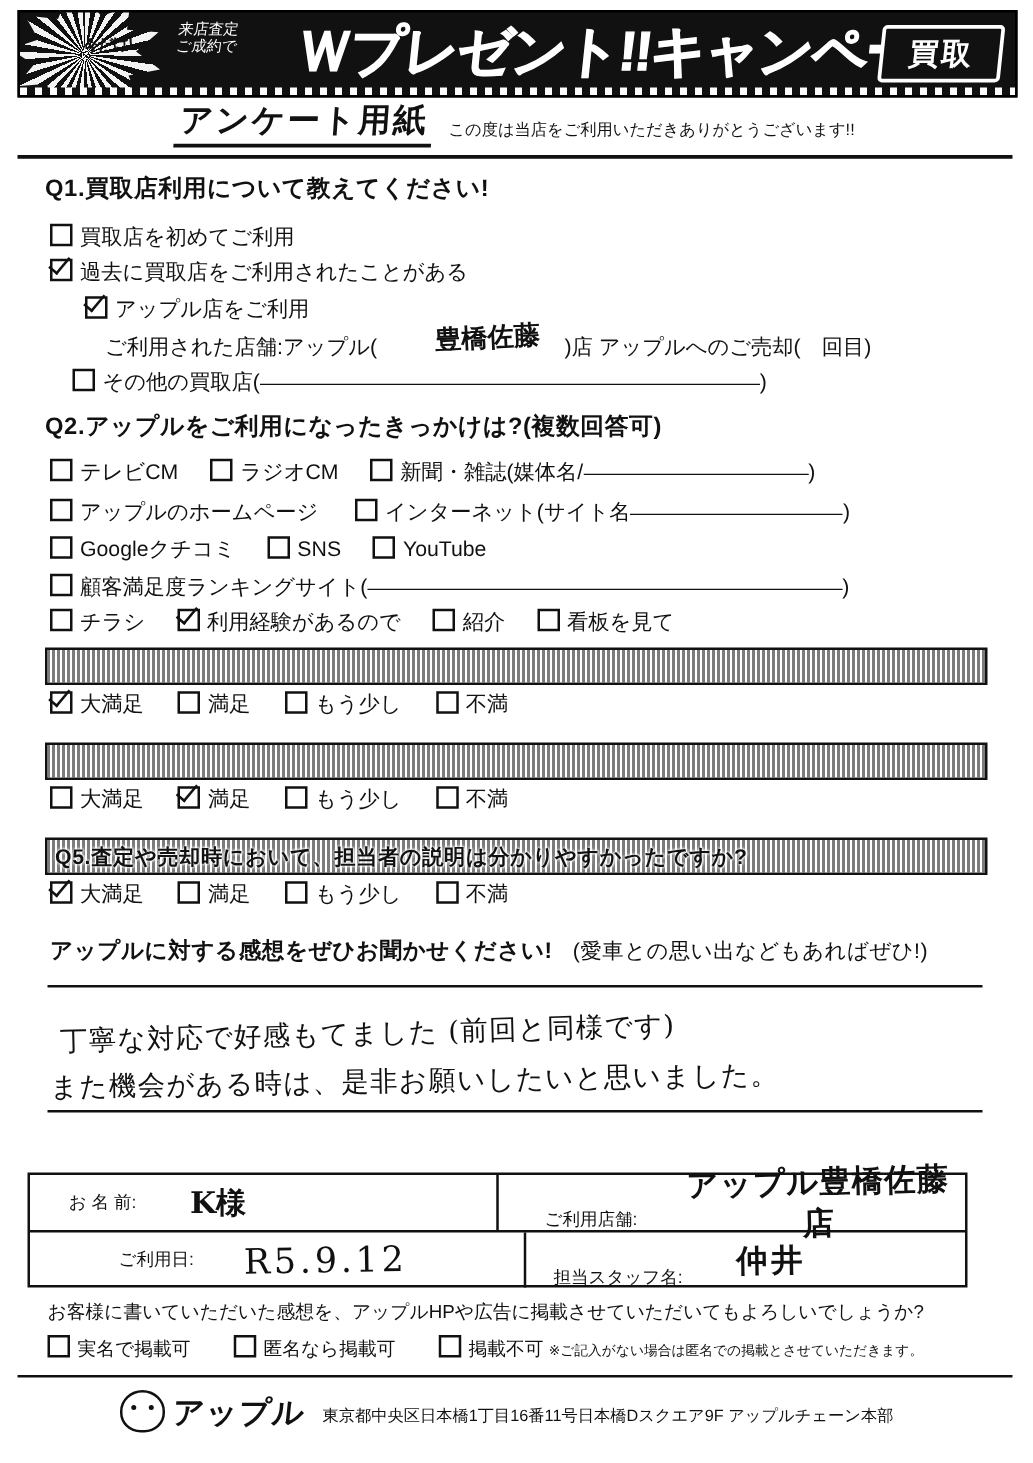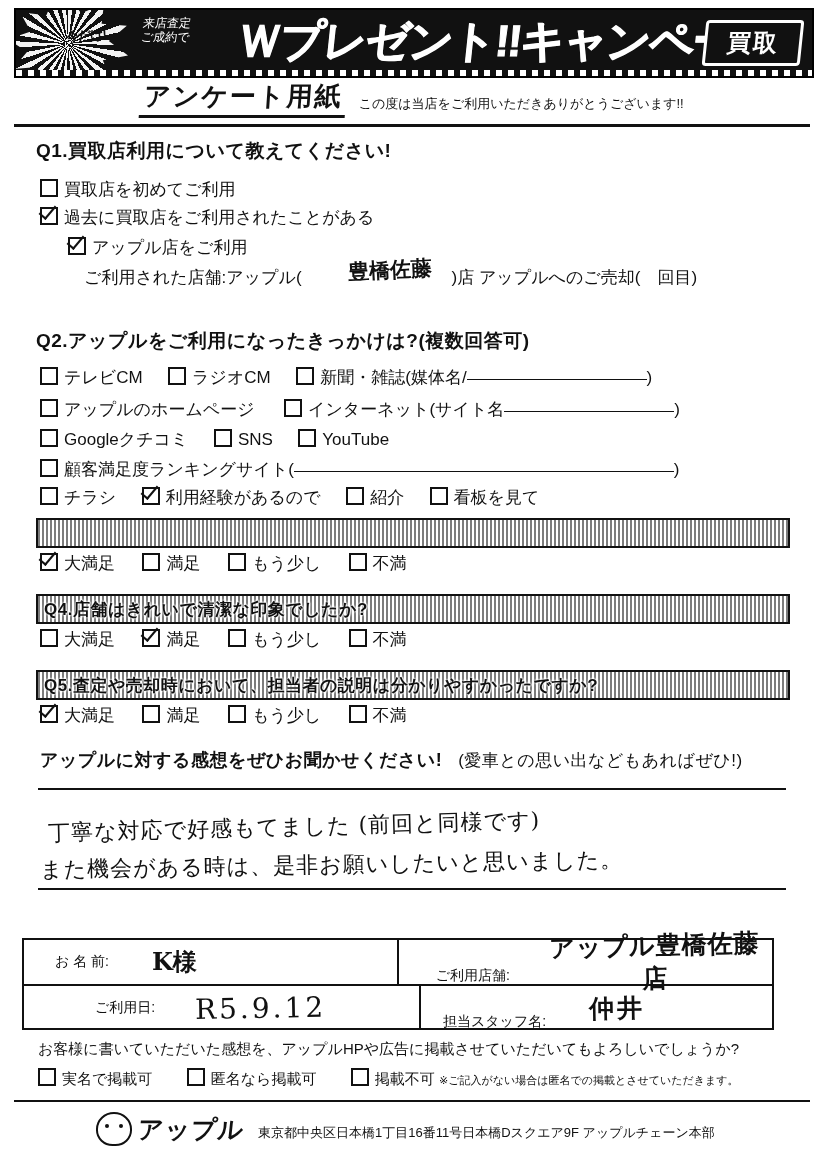--- a/index.html
+++ b/index.html
@@ -176,20 +176,23 @@
   </div>
   <div class="line" style="left:68px;top:236px">
     <span class="cb checked"></span><span>アップル店をご利用</span>
   </div>
 
   <div class="line" style="left:84px;top:266px">
     <span>ご利用された店舗:アップル(</span><span style="display:inline-block;width:150px"></span><span>)店 アップルへのご売却(　回目)</span>
   </div>
   <div class="hand hw-shop">豊橋佐藤</div>
 
+  <div class="line" style="left:58px;top:294px">
+    <span class="cb"></span><span>その他の買取店(</span><span class="dotline" style="width:400px"></span>)
+  </div>
 
   <div class="q" style="left:36px;top:328px">Q2.アップルをご利用になったきっかけは?(複数回答可)</div>
 
   <div class="line" style="left:40px;top:366px">
     <span class="cb"></span><span>テレビCM</span>
     <span style="display:inline-block;width:16px"></span>
     <span class="cb"></span><span>ラジオCM</span>
     <span style="display:inline-block;width:16px"></span>
     <span class="cb"></span><span>新聞・雑誌(媒体名/</span><span class="dotline" style="width:180px"></span>)
   </div>
@@ -230,21 +233,20 @@
     <span style="display:inline-block;width:18px"></span>
     <span class="cb"></span><span>満足</span>
     <span style="display:inline-block;width:18px"></span>
     <span class="cb"></span><span>もう少し</span>
     <span style="display:inline-block;width:18px"></span>
     <span class="cb"></span><span>不満</span>
   </div>
 
   <div class="qbar" style="top:594px">
     <div class="inner"></div>
-    <div class="txt">Q4.店舗はきれいで清潔な印象でしたか?</div>
   </div>
   <div class="line" style="left:40px;top:628px">
     <span class="cb"></span><span>大満足</span>
     <span style="display:inline-block;width:18px"></span>
     <span class="cb checked"></span><span>満足</span>
     <span style="display:inline-block;width:18px"></span>
     <span class="cb"></span><span>もう少し</span>
     <span style="display:inline-block;width:18px"></span>
     <span class="cb"></span><span>不満</span>
   </div>

